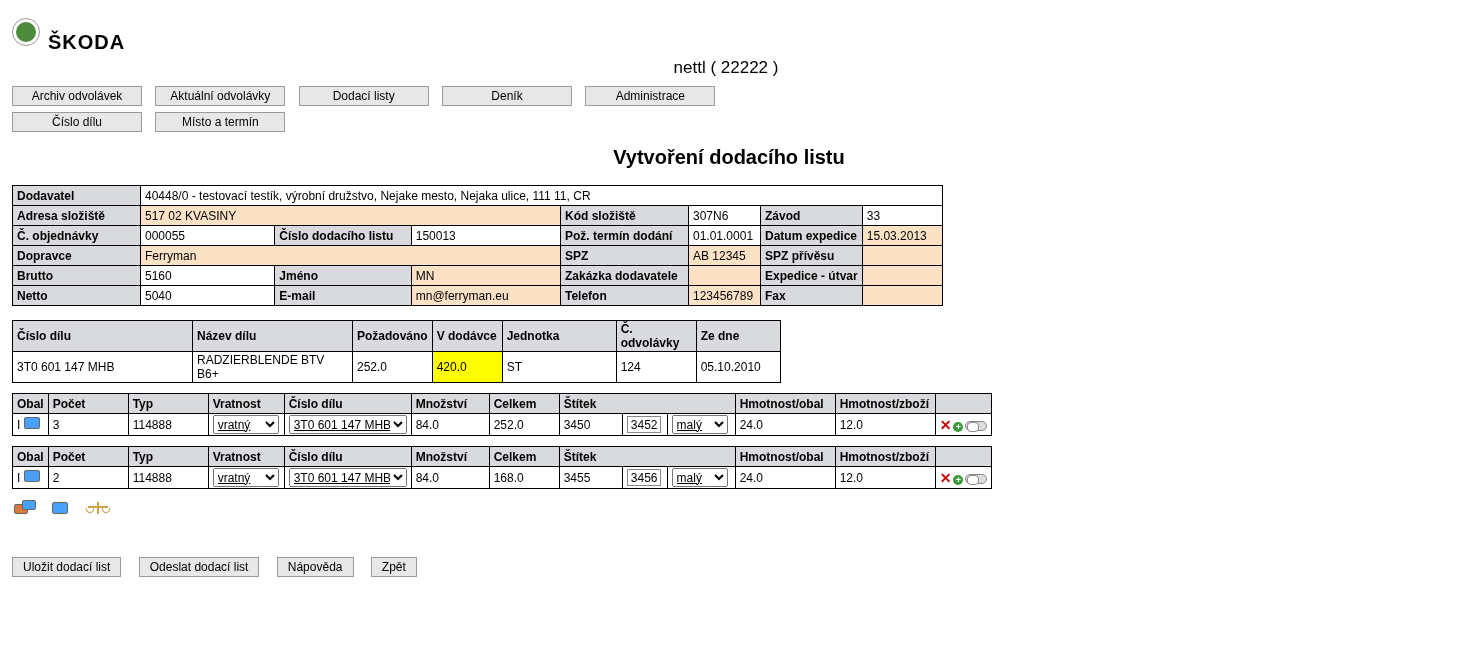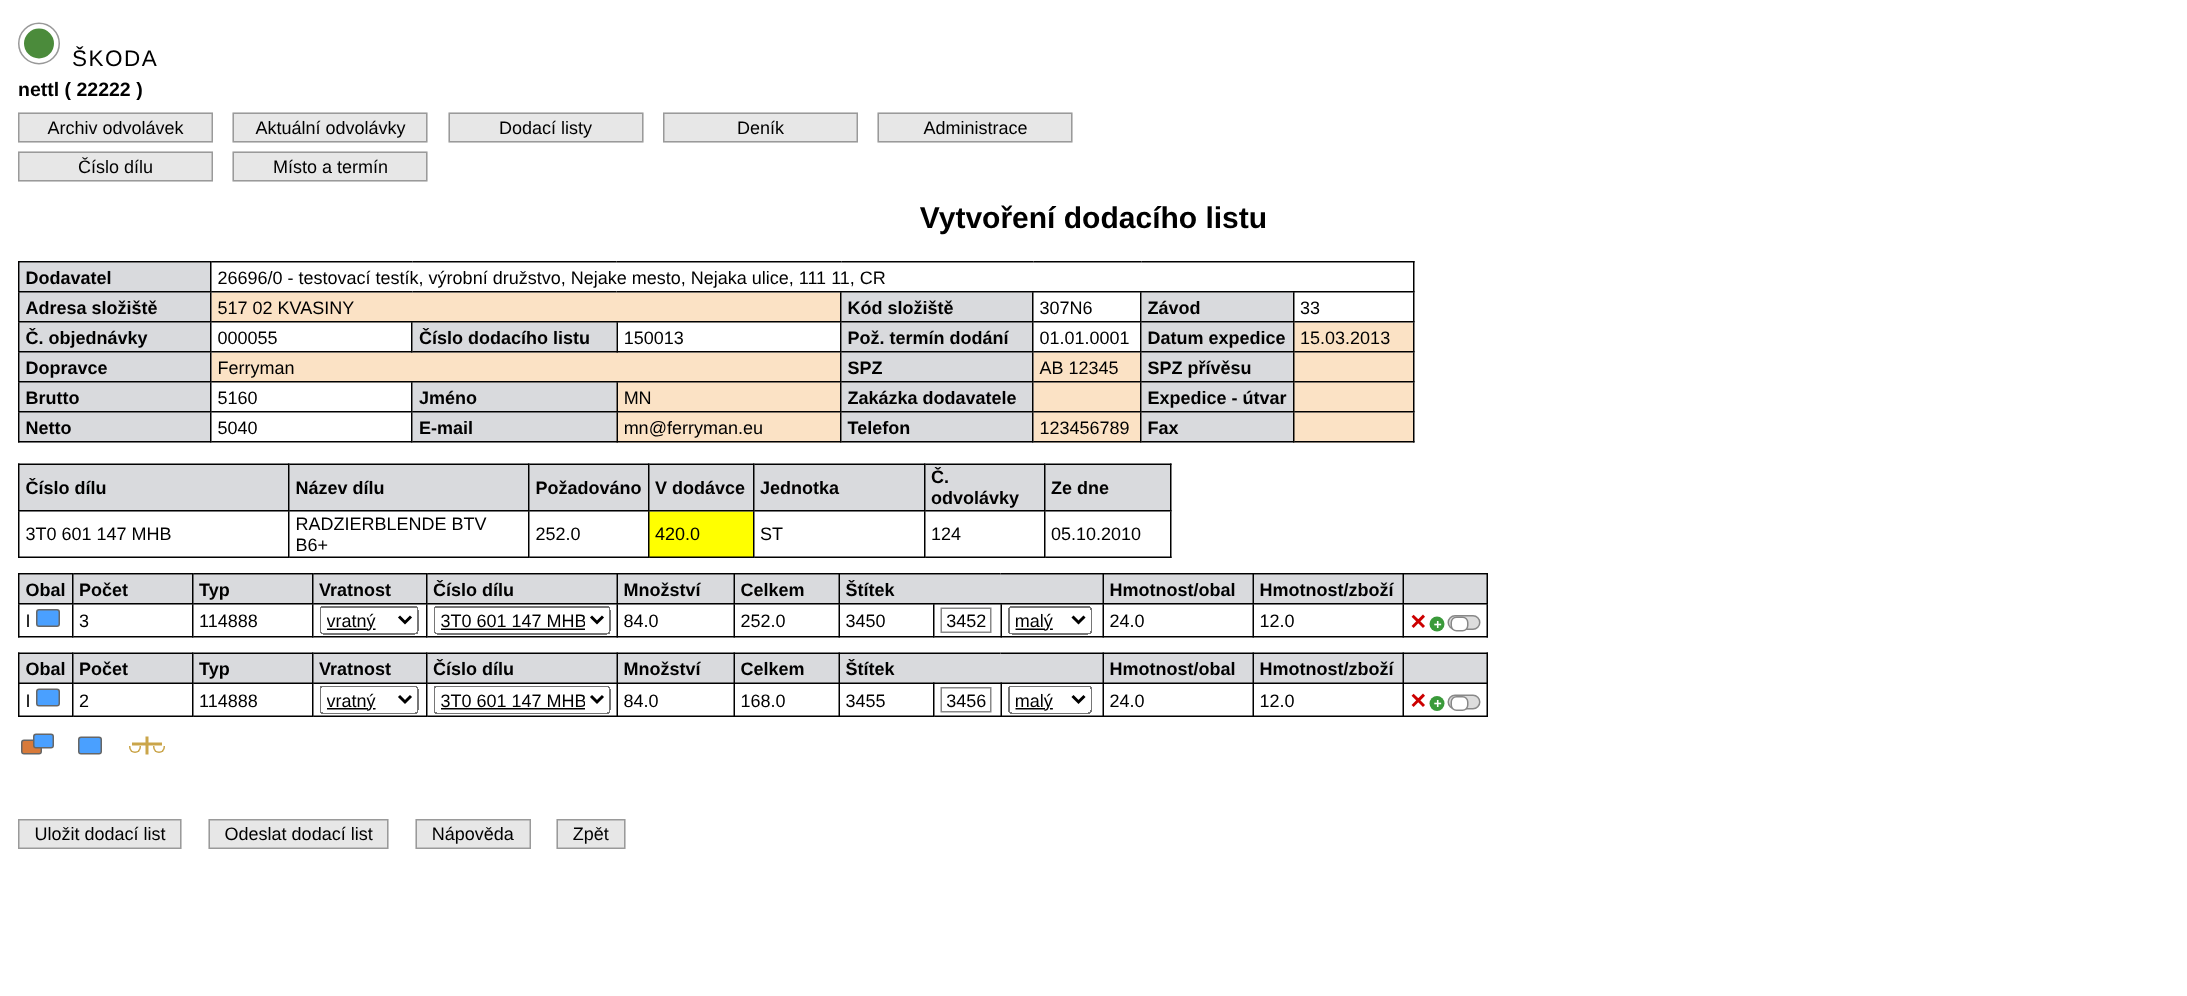--- a/index.html
+++ b/index.html
@@ -22,29 +22,29 @@
   border: 1px solid #999; border-radius: 50%;
   display: flex; align-items: center; justify-content: center;
   background: #fff;
 }
 .skoda-logo-inner {
   width: 20px; height: 20px; border-radius: 50%;
   background: #4b8b3b;
 }
 .skoda-name {
   font-family: Arial, sans-serif;
-  font-weight: normal;
-  font-size: 15px;
+  font-weight: bold;
+  font-size: 20px;
   letter-spacing: 1px;
   margin-top: 21px;
 }
 .user-line {
-  text-align: left;
-  font-weight: bold;
-  font-size: 13px;
+  text-align: center;
+  font-weight: normal;
+  font-size: 17px;
   margin: 4px 6px 8px 0;
 }
 .nav-row { margin-bottom: 6px; }
 .nav-row2 { margin-bottom: 14px; }
 .nav-btn {
   display: inline-block;
   width: 130px;
   text-align: center;
   font-size: 12px;
   padding: 2px 0;
@@ -183,21 +183,21 @@
   <span class="nav-btn">Číslo dílu</span>
   <span class="nav-btn">Místo a termín</span>
 </div>
 
 <div class="page-title">Vytvoření dodacího listu</div>
 
 <table class="info">
   <tbody>
       <tr>
     <td class="lbl" style="width:128px">Dodavatel</td>
-    <td class="white" colspan="7">26696/0  -  testovací testík, výrobní družstvo,   Nejake mesto,   Nejaka ulice,   111 11,   CR</td>
+    <td class="white" colspan="7">40448/0  -  testovací testík, výrobní družstvo,   Nejake mesto,   Nejaka ulice,   111 11,   CR</td>
   </tr>
   <tr>
     <td class="lbl">Adresa složiště</td>
     <td class="peach" colspan="3" style="width:420px">517 02 KVASINY</td>
     <td class="lbl" style="width:128px">Kód složiště</td>
     <td class="white" style="width:72px">307N6</td>
     <td class="lbl" style="width:96px">Závod</td>
     <td class="white" style="width:80px">33</td>
   </tr>
   <tr>

